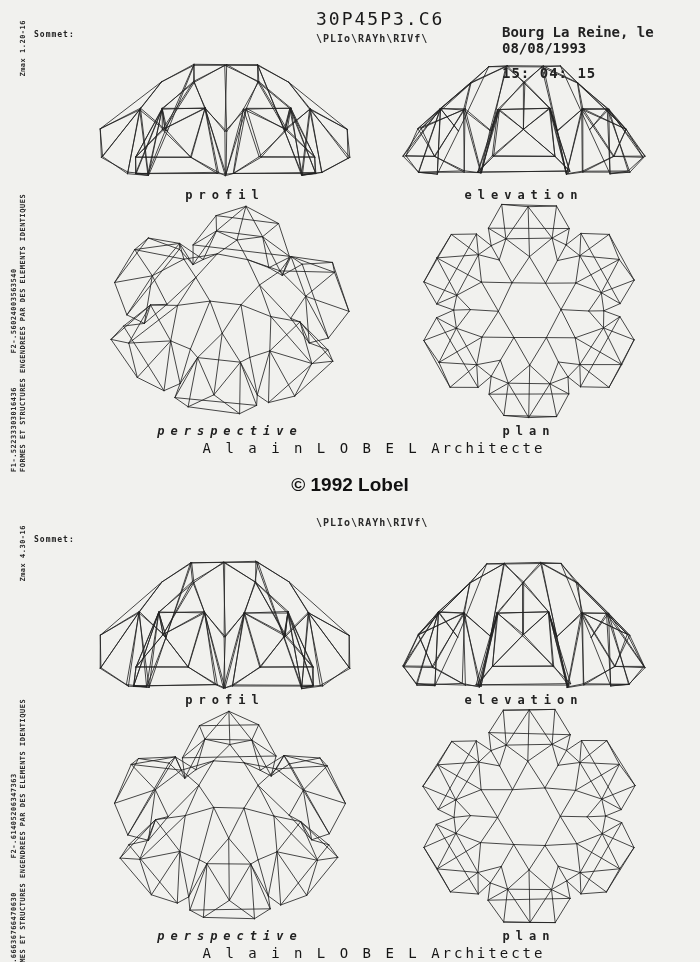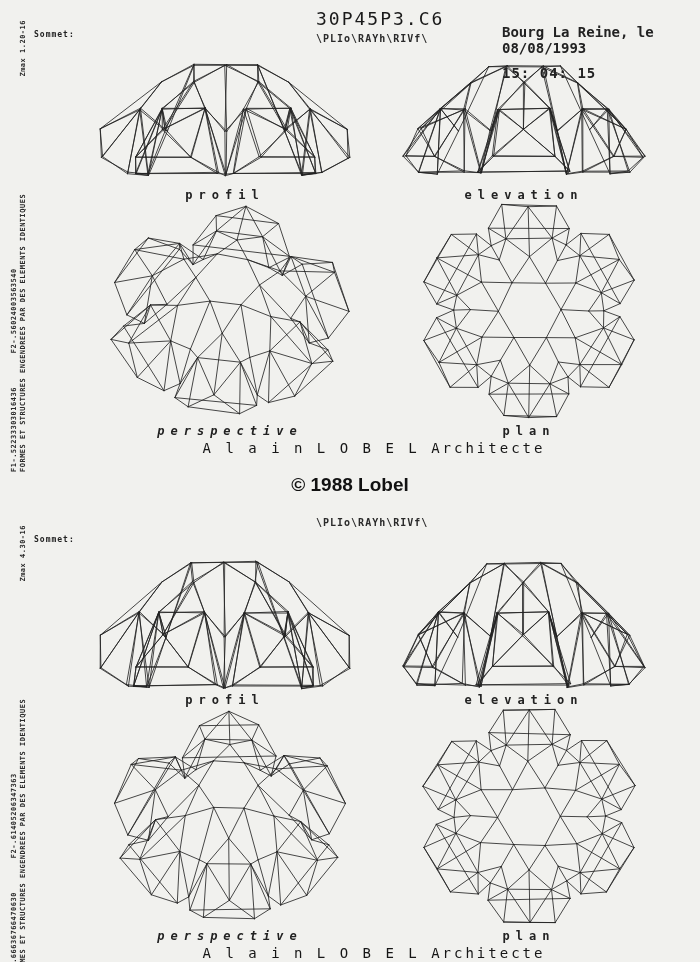--- a/index.html
+++ b/index.html
@@ -732,21 +732,21 @@
       <line x1="180.9" y1="33.4" x2="166.1" y2="44.9"></line>
       <line x1="166.1" y1="44.9" x2="169.3" y2="28.5"></line>
       <line x1="201.3" y1="92.7" x2="220.1" y2="103.6"></line>
       <line x1="179.8" y1="55.7" x2="180.9" y2="33.4"></line>
     </svg>
   <div class="abs view-label lbl-plan">plan</div>
 
   <div class="abs footer">A l a i n   L O B E L   Architecte</div>
 </section>
 
-<div class="watermark">© 1988 Lobel</div>
+<div class="watermark">© 1992 Lobel</div>
 
 <section class="panel" id="panel2">
   <div class="abs sommet">Sommet:</div>
 
   <div class="abs title-block">
     <div class="sheet-subtitle">\PLIo\RAYh\RIVf\</div>
   </div>
 
 
   <div class="abs sidebar">

